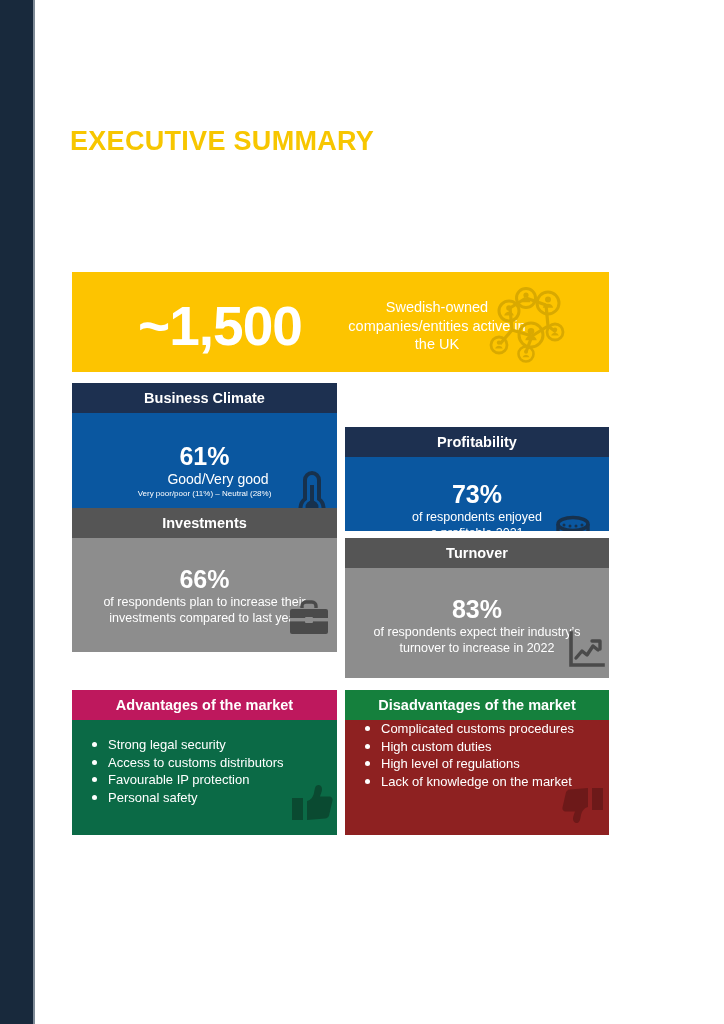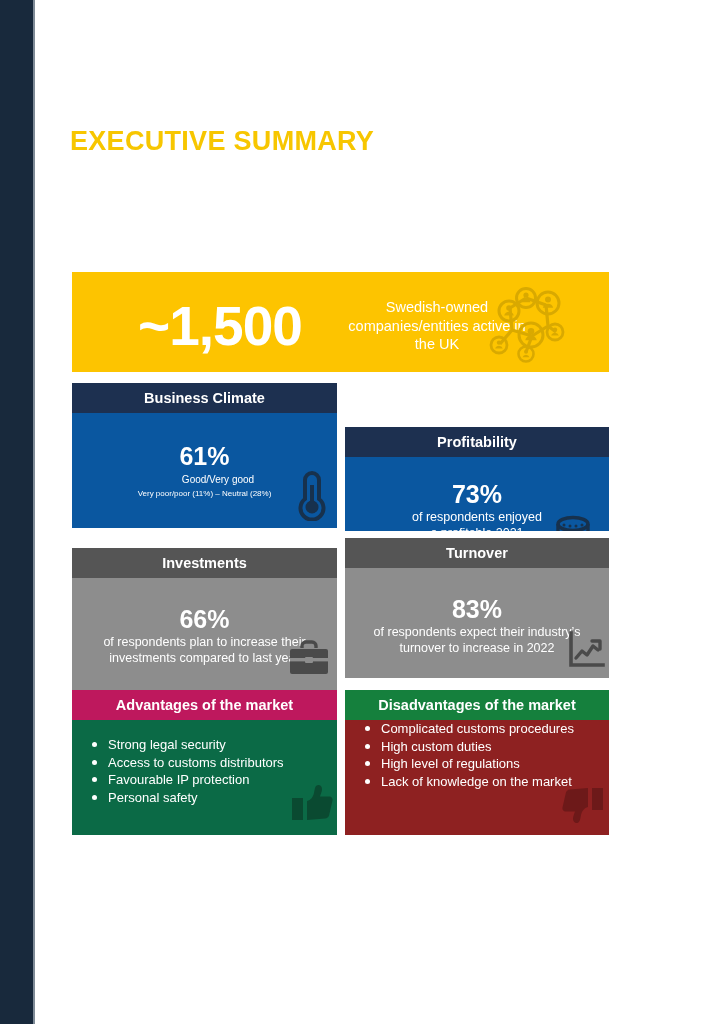--- a/index.html
+++ b/index.html
@@ -61,21 +61,21 @@
   }
   .card-body{
     position:absolute;left:0;top:30px;right:0;bottom:0;
     color:#ffffff;
   }
   .stat-wrap{
     position:absolute;left:0;right:0;top:0;
     text-align:center;
   }
   .stat-num{font-size:25px;font-weight:bold;line-height:30px;}
-  .stat-label{font-size:10px;line-height:17px;margin-left:27px;}
+  .stat-label{font-size:14px;line-height:17px;margin-left:27px;}
   .stat-sub{font-size:8px;line-height:11px;}
   .stat-desc{font-size:12.5px;line-height:16px;}
 
   
   .theme-blue .card-head{background:#1d3050;}
   .theme-blue{background:#0a57a0;}
   .theme-grey .card-head{background:#555555;}
   .theme-grey{background:#8d8d8d;}
   .theme-green .card-head{background:#be185d;}
   .theme-green{background:#0b6a46;}
@@ -199,21 +199,21 @@
             <circle cx="28" cy="37" r="1.5"></circle>
               <circle cx="34" cy="38" r="1.5"></circle>
             <circle cx="40" cy="38" r="1.5"></circle>
               <circle cx="46" cy="37" r="1.5"></circle>
           </g>
         </svg>
       </div>
     </div>
   </div>
 
-  <div class="card theme-grey" style="left:72px;top:548px;width:265px;height:144px;">
+  <div class="card theme-grey" style="left:72px;top:508px;width:265px;height:144px;">
     <div class="card-head">Investments</div>
     <div class="card-body">
       <div class="stat-wrap" style="top:26px;">
         <div class="stat-num">66%</div>
         <div class="stat-desc" style="padding:0 18px;">of respondents plan to increase their investments compared to last year</div>
       </div>
       <div class="card-icon" style="left:216px;top:62px;">
         <svg width="42" height="38" viewBox="0 0 42 38">
           <path d="M14 8V6a4 4 0 0 1 4-4h6a4 4 0 0 1 4 4v2" fill="none" stroke="#4a4a4a" stroke-width="3.4"></path>
           <rect x="2" y="9" width="38" height="25" rx="2" fill="#4a4a4a"></rect>

